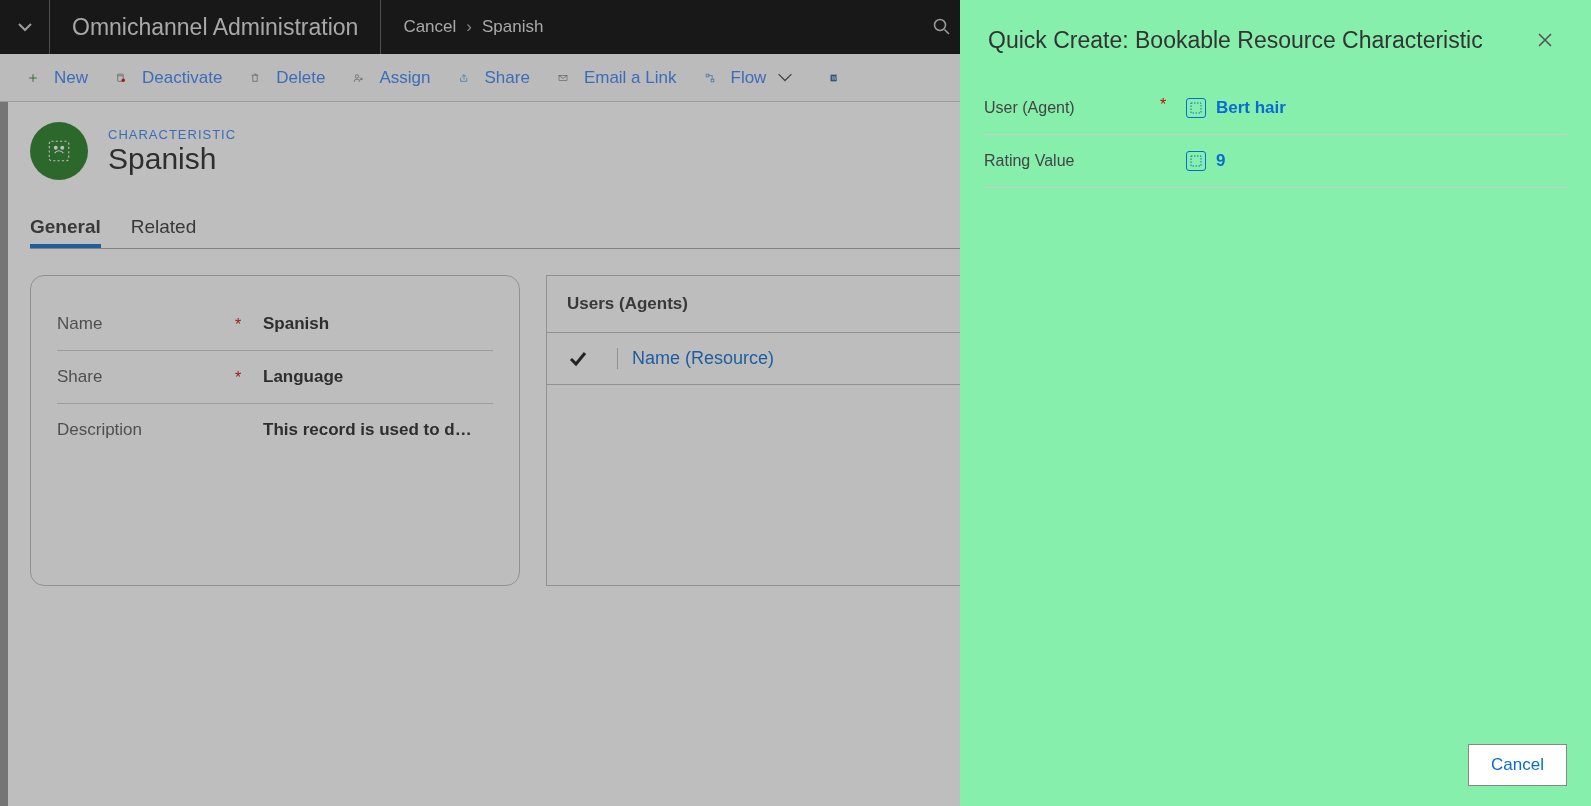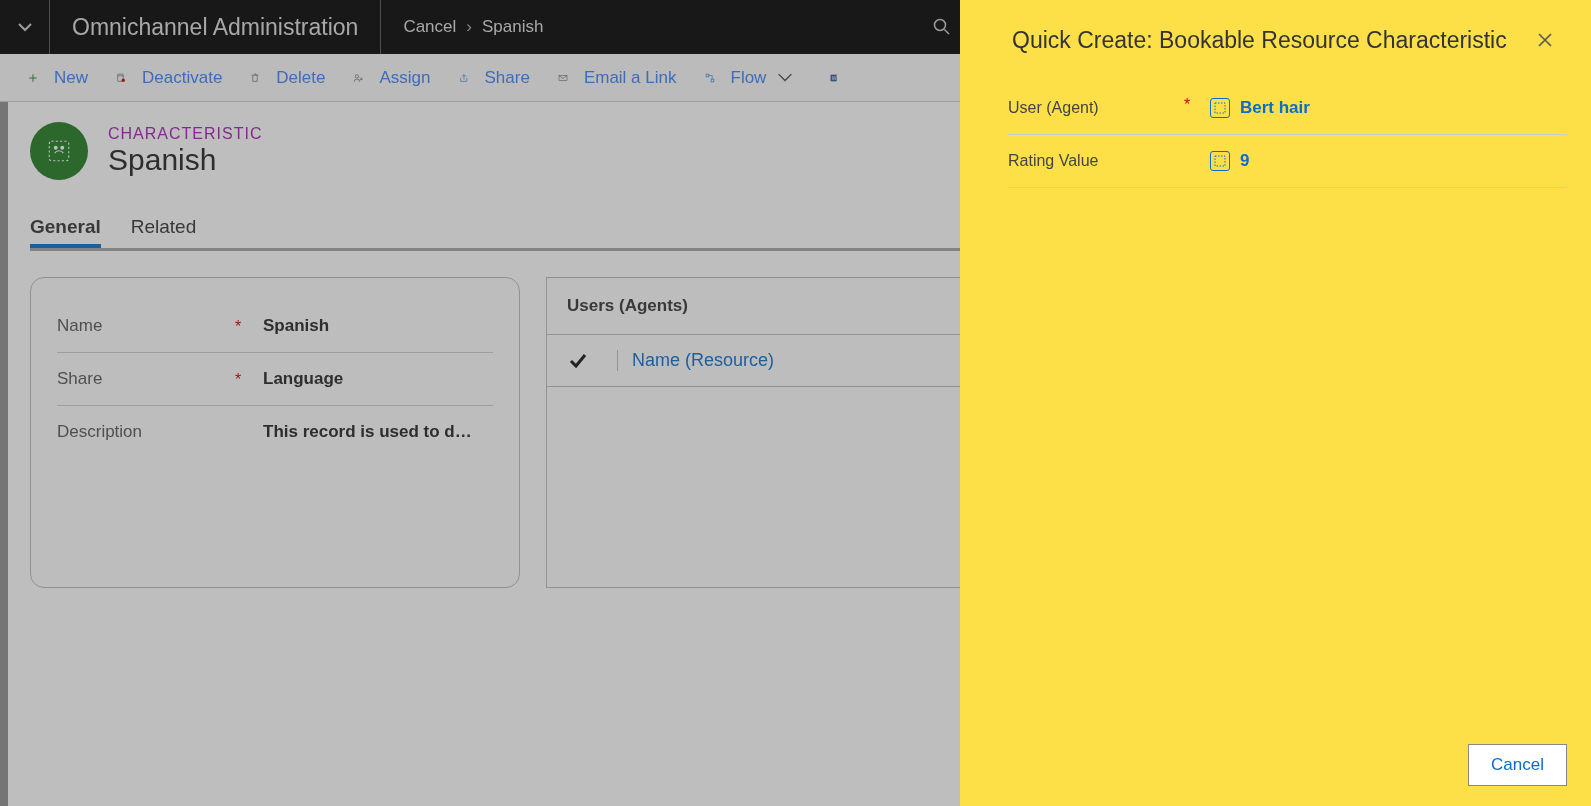--- a/index.html
+++ b/index.html
@@ -100,32 +100,32 @@
   }
   .record-icon {
     width: 58px; height: 58px;
     border-radius: 50%;
     background: #1f7b1f;
     display: flex; align-items: center; justify-content: center;
     margin-right: 20px;
   }
   .record-icon svg { width: 26px; height: 26px; stroke:#fff; fill:none; }
   .record-meta .entity-label {
-    font-size: 16px;
-    color: #a21caf;
+    font-size: 13px;
+    color: #3b82f6;
     letter-spacing: 1px;
   }
   .record-meta .record-title {
     font-size: 30px;
     font-weight: 400;
     color: #222;
   }
 
   .tabs {
-    border-bottom: 3px solid #a3a3a3;
+    border-bottom: 1px solid #a3a3a3;
     display: flex;
   }
   .tabs .tab {
     font-size: 19px;
     padding: 6px 0;
     margin-right: 30px;
     color: #333;
     cursor: pointer;
   }
   .tabs .tab.active {
@@ -209,24 +209,23 @@
     background: rgba(70,70,70,0.35);
     pointer-events: none;
   }
 
   
   .qc {
     position: absolute;
     right: 0; top: 0;
     width: 631px;
     height: 100%;
-    background: #fde047;
+    background: #86efac;
     display: flex;
     flex-direction: column;
-    padding-left: 24px;
   }
   .qc-head {
     display: flex;
     align-items: center;
     padding: 26px 32px 8px 28px;
   }
   .qc-title {
     font-size: 23px;
     color: #333;
   }

